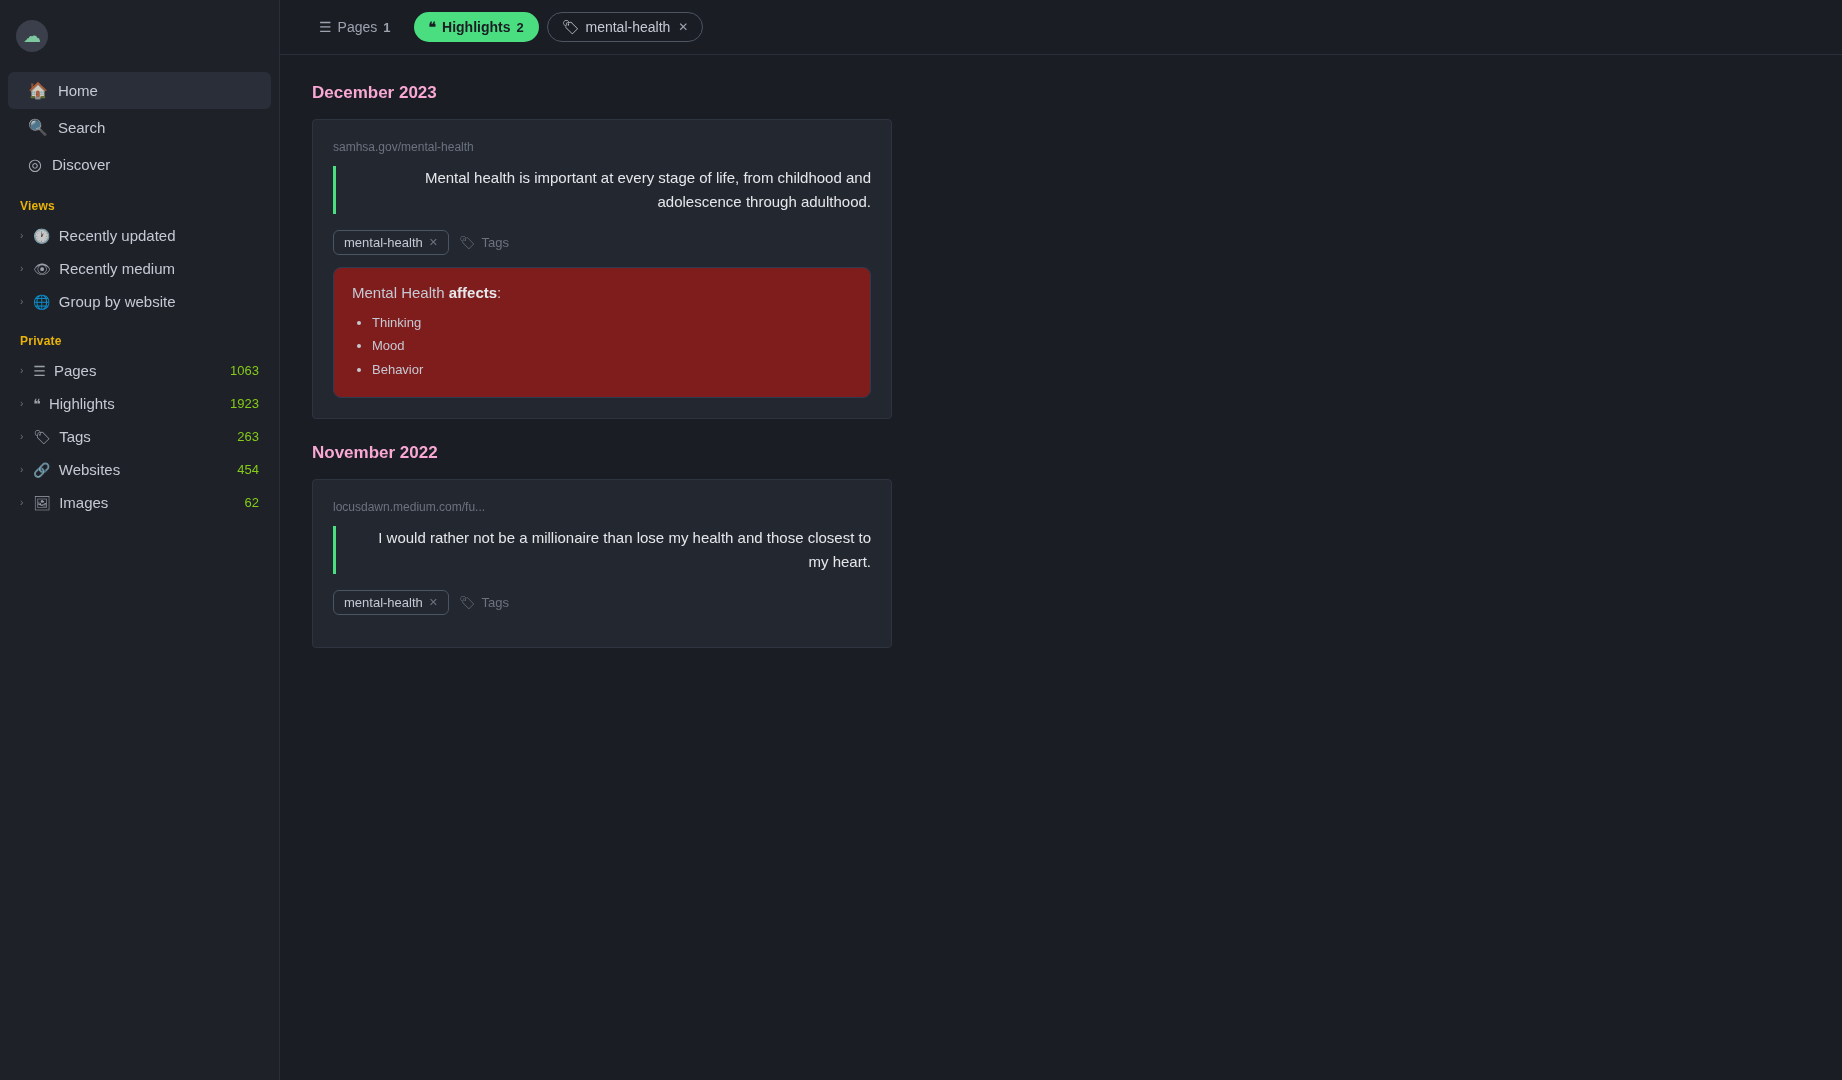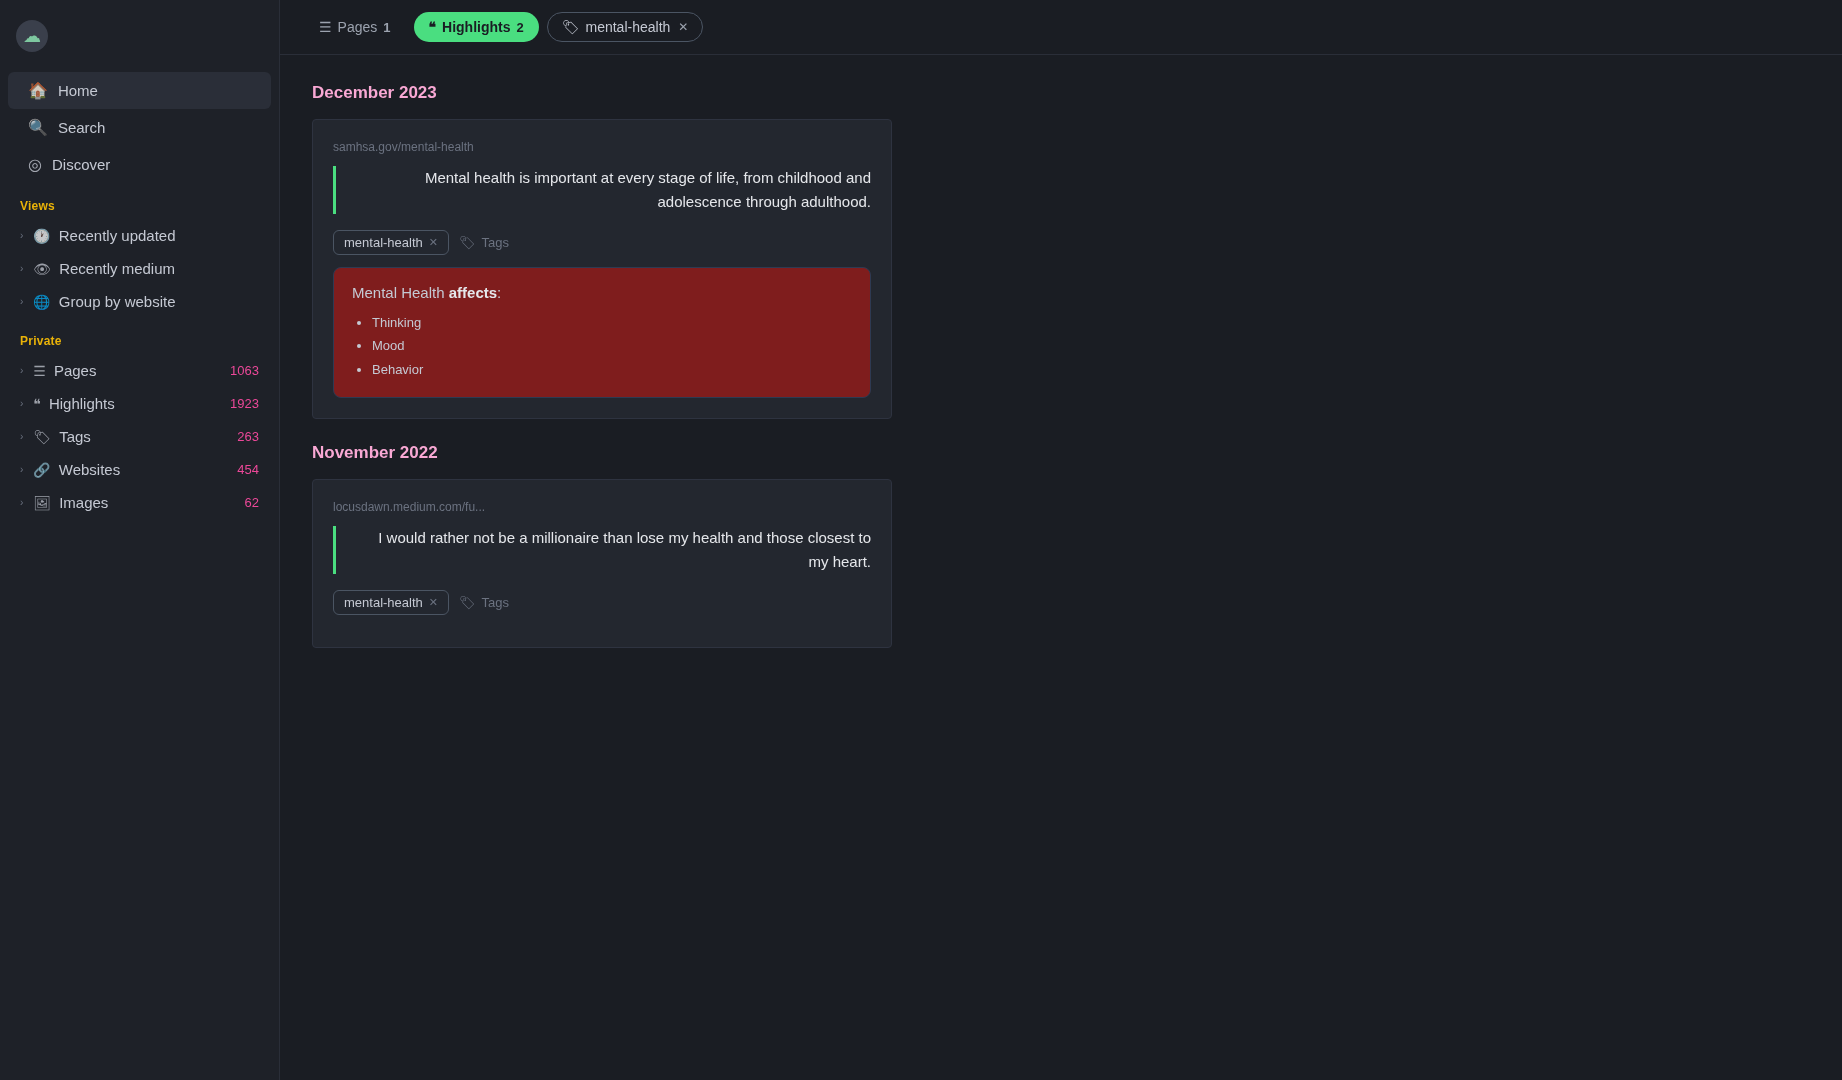--- a/index.html
+++ b/index.html
@@ -75,21 +75,21 @@
       color: #c5c9d3;
       font-size: 15px;
     }
 
     .chevron { font-size: 10px; color: #6b7280; margin-right: 2px; }
     .tree-icon { font-size: 14px; opacity: 0.75; }
 
     .tree-item-count {
       margin-left: auto;
       font-size: 13px;
-      color: #ec4899;
+      color: #84cc16;
     }
 
     
     .main {
       flex: 1;
       display: flex;
       flex-direction: column;
       overflow: hidden;
       background: #1a1d23;
     }

